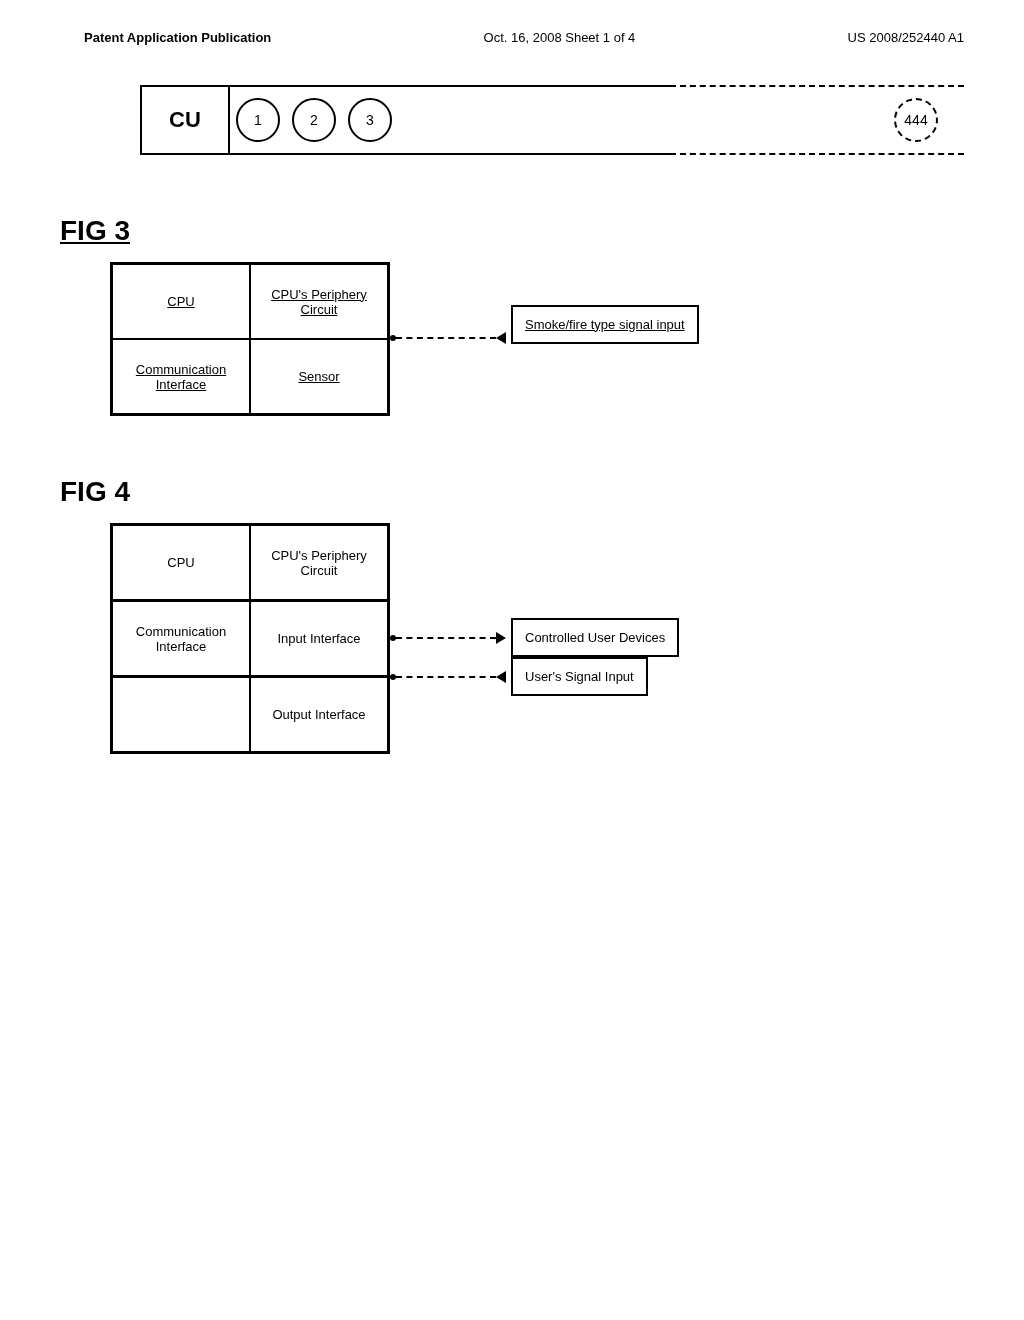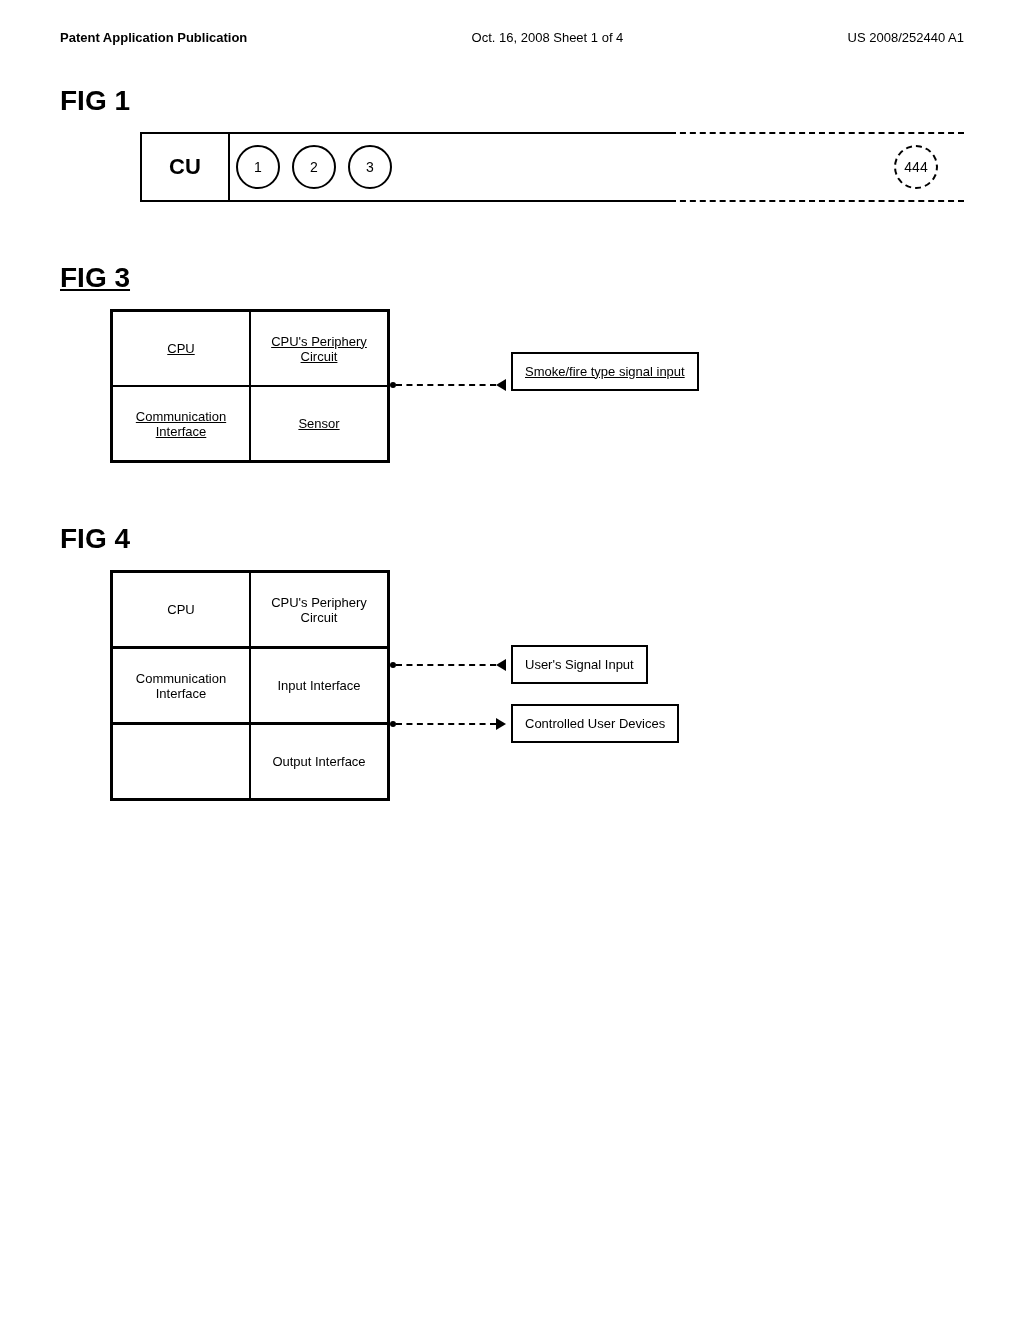--- a/index.html
+++ b/index.html
@@ -17,20 +17,21 @@
       position: relative;
     }
     
     .header {
       display: flex;
       justify-content: space-between;
       align-items: center;
       font-size: 13px;
       margin-bottom: 40px;
       border-bottom: none;
+      margin-left: 24px;
     }
     .header-left { font-weight: bold; }
     .header-center { }
     .header-right { }
 
     
     .fig-label {
       font-size: 28px;
       font-weight: bold;
       margin-bottom: 15px;
@@ -154,21 +155,20 @@
 <body>
 <div class="page">
 
   <div class="header">
     <span class="header-left">Patent Application Publication</span>
     <span class="header-center">Oct. 16, 2008  Sheet 1 of 4</span>
     <span class="header-right">US 2008/252440 A1</span>
   </div>
 
   <div class="fig1-section">
-    <div class="fig-label">FIG 1</div>
     <div class="fig1-diagram">
 
       <div class="fig1-cu-box">
         <span>CU</span>
       </div>
 
       <div style="display:flex;flex-direction:column;position:relative;flex:1;">
 
         <div style="display:flex;align-items:center;height:2px;width:100%;position:absolute;top:0px;">
           <div style="width:60%;height:2px;background:#000;"></div>
@@ -268,37 +268,37 @@
         <div style="display:flex;">
           <div class="fig4-cell" style="flex:1;border-right:1px solid #000;"></div>
           <div class="fig4-cell" style="flex:1;">
             <span>Output
 Interface</span>
           </div>
         </div>
       </div>
 
       <div style="display:flex;flex-direction:column;justify-content:space-around;padding-top:75px;">
+
+        <div style="display:flex;align-items:center;margin-top:20px;">
+          <div class="dot"></div>
+          <div style="border-top:2px dashed #000;width:100px;"></div>
+          <div class="arrow-right"></div>
+          <div class="ext-box" style="margin-left:5px;">
+            <span>Controlled
+User Devices</span>
+          </div>
+        </div>
 
         <div style="display:flex;align-items:center;margin-bottom:0px;">
           <div class="dot"></div>
           <div style="border-top:2px dashed #000;width:100px;"></div>
           <div class="arrow-left"></div>
           <div class="ext-box" style="margin-left:5px;">
             <span>User's Signal
 Input</span>
           </div>
         </div>
-
-        <div style="display:flex;align-items:center;margin-top:20px;">
-          <div class="dot"></div>
-          <div style="border-top:2px dashed #000;width:100px;"></div>
-          <div class="arrow-right"></div>
-          <div class="ext-box" style="margin-left:5px;">
-            <span>Controlled
-User Devices</span>
-          </div>
-        </div>
       </div>
     </div>
   </div>
 
 </div>
 
 </body></html>

